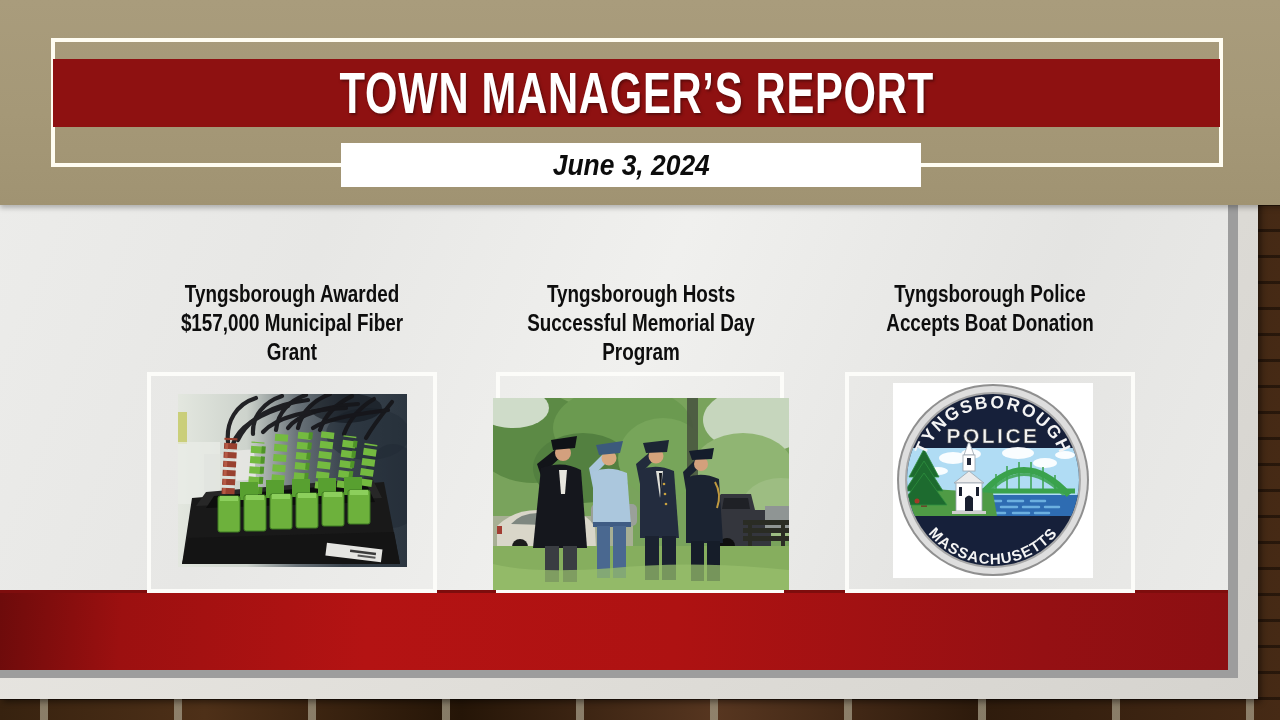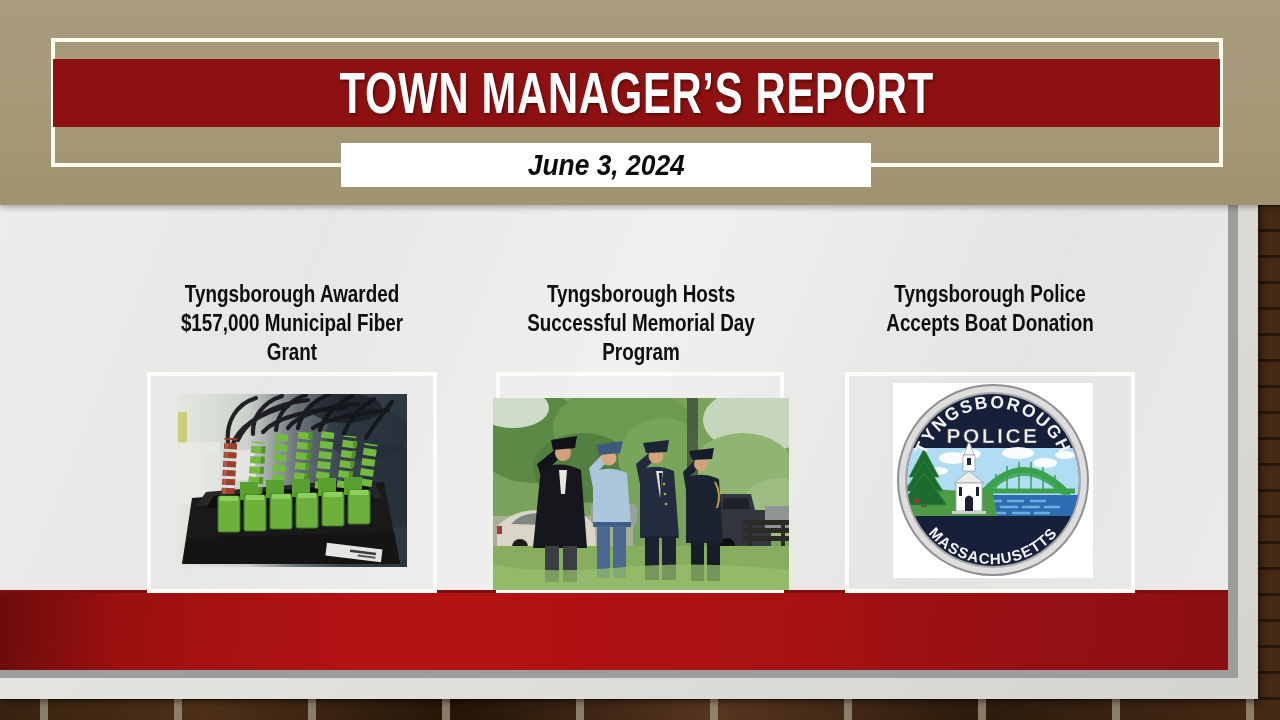--- a/index.html
+++ b/index.html
@@ -46,21 +46,21 @@
   .title-banner{
     position:absolute;left:53px;top:59px;width:1167px;height:68px;
     background:#8e1111;text-align:center;line-height:68px;white-space:nowrap;
   }
   .title-text{
     display:inline-block;transform:scaleX(.72);transform-origin:50% 50%;
     font-size:58px;font-weight:bold;color:#ffffff;letter-spacing:1px;
     text-shadow:2px 2px 3px rgba(50,8,8,.55);
   }
   .date-box{
-    position:absolute;left:341px;top:143px;width:530px;height:44px;background:#ffffff;
+    position:absolute;left:341px;top:143px;width:580px;height:44px;background:#ffffff;
     text-align:center;line-height:44px;white-space:nowrap;
   }
   .date-text{
     display:inline-block;transform:scaleX(.88);transform-origin:50% 50%;
     font-size:30px;font-weight:bold;font-style:italic;color:#0c0c0c;
   }
   
   .headline{
     position:absolute;top:280px;width:300px;text-align:center;color:#0d0d0d;
     font-weight:bold;font-size:23px;line-height:29px;

